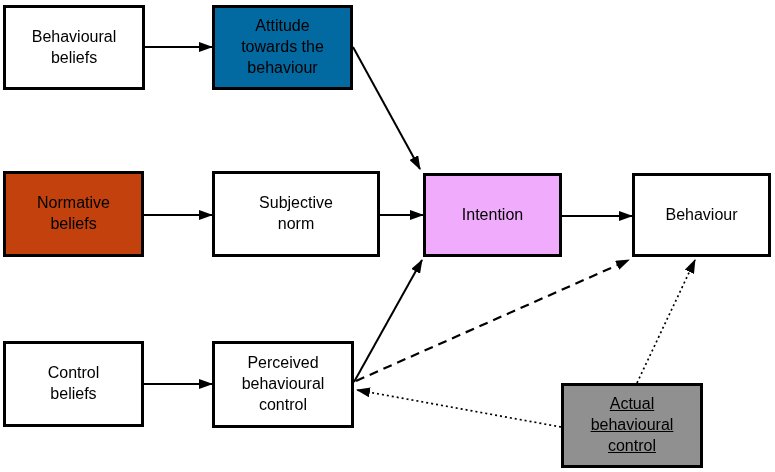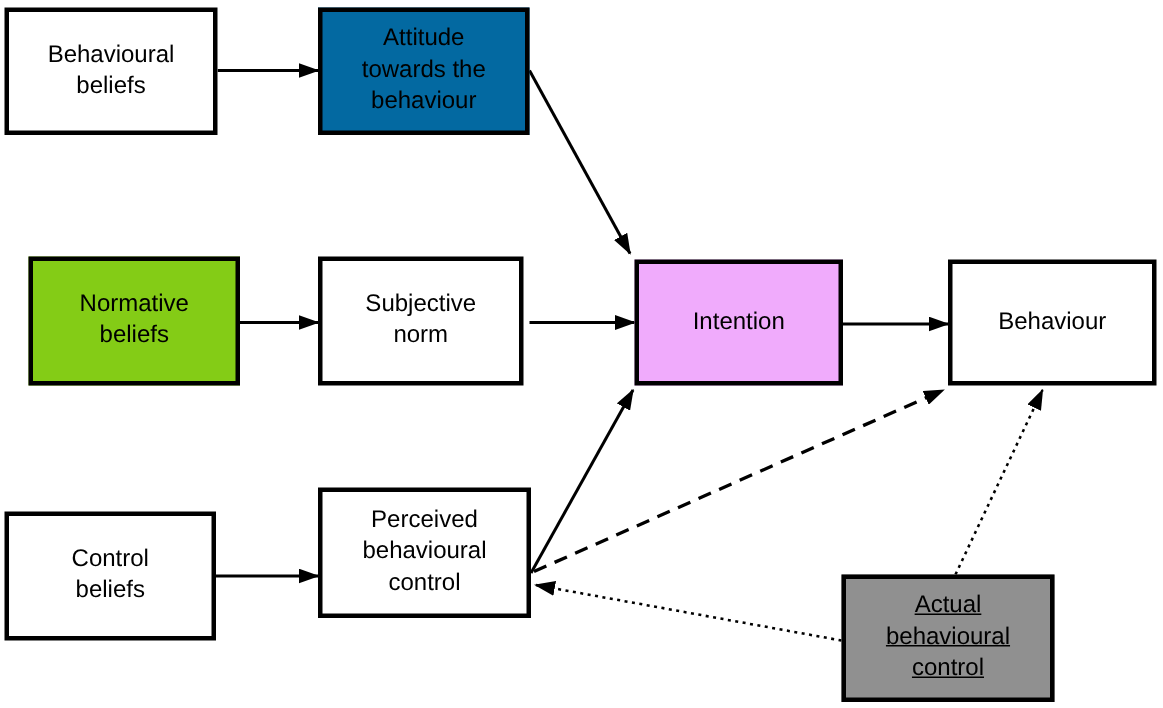--- a/index.html
+++ b/index.html
@@ -71,36 +71,36 @@
     <span class="label">Behavioural
 beliefs</span>
   </div>
 
   <div class="node" style="left: 212px; top: 5px; width: 141px; height: 85px; background: #0369a1; border-color: rgb(0, 0, 0);">
     <span class="label">Attitude
 towards the
 behaviour</span>
   </div>
 
-  <div class="node" style="left: 19px; top: 171px; width: 141px; height: 86px; background: #84cc16; border-color: rgb(0, 0, 0);">
+  <div class="node" style="left: 3px; top: 171px; width: 141px; height: 86px; background: #c2410c; border-color: rgb(0, 0, 0);">
     <span class="label">Normative
 beliefs</span>
   </div>
 
-  <div class="node" style="left: 212px; top: 171px; width: 137px; height: 86px; background: rgb(255, 255, 255); border-color: rgb(0, 0, 0);">
+  <div class="node" style="left: 212px; top: 171px; width: 168px; height: 86px; background: rgb(255, 255, 255); border-color: rgb(0, 0, 0);">
     <span class="label">Subjective
 norm</span>
   </div>
 
   <div class="node" style="left: 3px; top: 341px; width: 141px; height: 86px; background: rgb(255, 255, 255); border-color: rgb(0, 0, 0);">
     <span class="label">Control
 beliefs</span>
   </div>
 
-  <div class="node" style="left: 212px; top: 325px; width: 142px; height: 87px; background: rgb(255, 255, 255); border-color: rgb(0, 0, 0);">
+  <div class="node" style="left: 212px; top: 341px; width: 142px; height: 87px; background: rgb(255, 255, 255); border-color: rgb(0, 0, 0);">
     <span class="label">Perceived
 behavioural
 control</span>
   </div>
 
   <div class="node" style="left: 423px; top: 173px; width: 139px; height: 84px; background: #f0abfc; border-color: rgb(0, 0, 0);">
     <span class="label">Intention</span>
   </div>
 
   <div class="node" style="left: 632px; top: 173px; width: 139px; height: 84px; background: rgb(255, 255, 255); border-color: rgb(0, 0, 0);">

